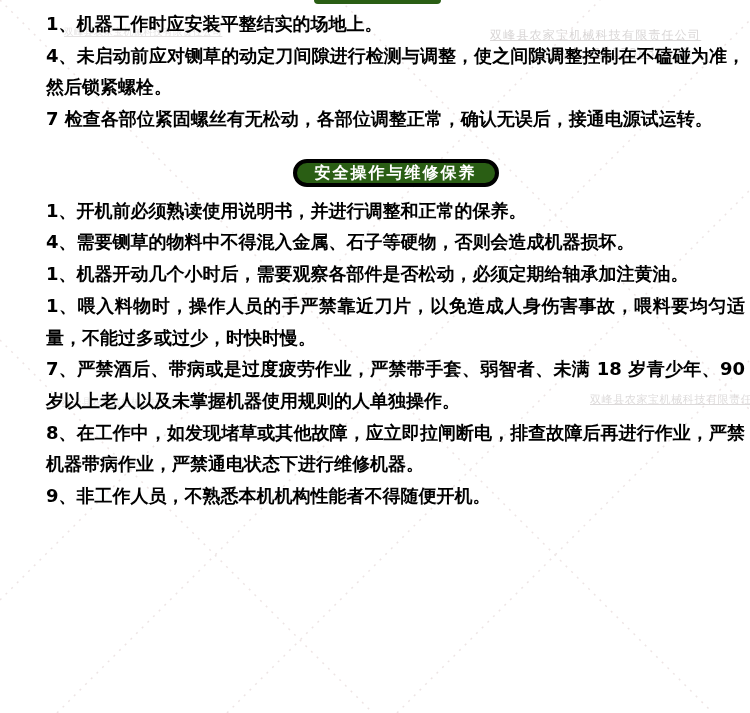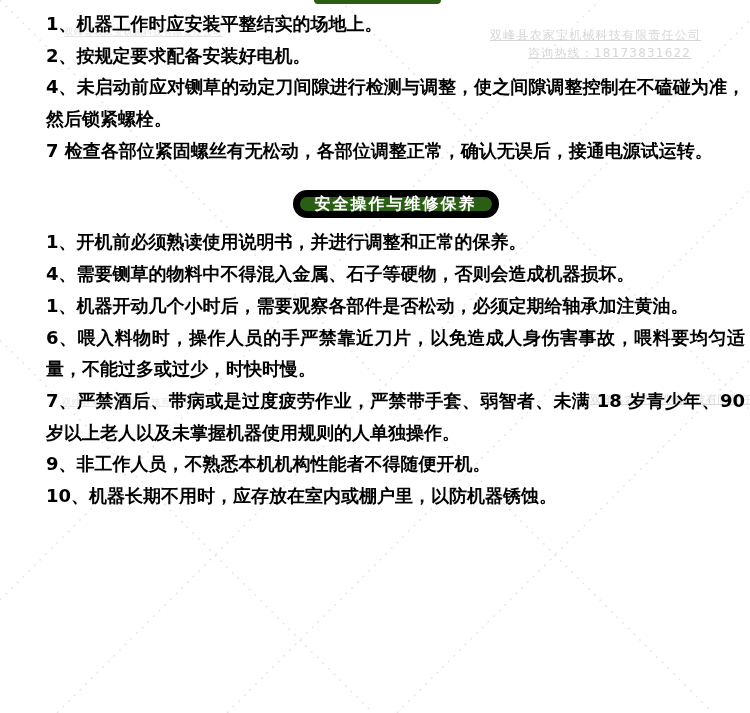--- a/index.html
+++ b/index.html
@@ -37,21 +37,21 @@
     font-weight: bold;
     text-align: justify;
     margin-left: 18px;
   }
   .content p { margin: 0; }
 
   .section-banner {
     width: 206px; height: 28px;
     margin: 23.9px auto 8px auto;
     background: #2a5e14;
-    border: 7px solid #000000;
+    border: 4px solid #000000;
     box-sizing: border-box;
     border-radius: 14px;
     display: flex;
     align-items: center;
     justify-content: center;
   }
   .section-banner span {
     color: #ffffff;
     font-size: 16px;
     font-weight: bold;
@@ -93,32 +93,31 @@
 <div class="wm wm-top-left">双峰县农家宝机械科技有限责任公司</div>
 <div class="wm wm-top-right">双峰县农家宝机械科技有限责任公司</div>
 <div class="wm wm-top-phone">咨询热线：18173831622</div>
 <div class="wm wm-mid-left">双峰县农家宝机械科技有限责任公司</div>
 <div class="wm wm-mid-right">双峰县农家宝机械科技有限责任公司</div>
 
 <div class="content">
 
   <div>
     <p>1、机器工作时应安装平整结实的场地上。</p>
-    <p>2、按规定要求配备安装好电机。</p>
     <p>4、未启动前应对铡草的动定刀间隙进行检测与调整，使之间隙调整控制在不磕碰为准，然后锁紧螺栓。</p>
     <p>7 检查各部位紧固螺丝有无松动，各部位调整正常，确认无误后，接通电源试运转。</p>
   </div>
 
   <div class="section-banner">
     <span>安全操作与维修保养</span>
   </div>
 
   <div>
     <p>1、开机前必须熟读使用说明书，并进行调整和正常的保养。</p>
     <p>4、需要铡草的物料中不得混入金属、石子等硬物，否则会造成机器损坏。</p>
     <p>1、机器开动几个小时后，需要观察各部件是否松动，必须定期给轴承加注黄油。</p>
-    <p>6、喂入料物时，操作人员的手严禁靠近刀片，以免造成人身伤害事故，喂料要均匀适量，不能过多或过少，时快时慢。</p>
+    <p>1、喂入料物时，操作人员的手严禁靠近刀片，以免造成人身伤害事故，喂料要均匀适量，不能过多或过少，时快时慢。</p>
     <p>7、严禁酒后、带病或是过度疲劳作业，严禁带手套、弱智者、未满 18 岁青少年、90 岁以上老人以及未掌握机器使用规则的人单独操作。</p>
+    <p>8、在工作中，如发现堵草或其他故障，应立即拉闸断电，排查故障后再进行作业，严禁机器带病作业，严禁通电状态下进行维修机器。</p>
     <p>9、非工作人员，不熟悉本机机构性能者不得随便开机。</p>
-    <p>10、机器长期不用时，应存放在室内或棚户里，以防机器锈蚀。</p>
   </div>
 
 </div>
 
 </body></html>

